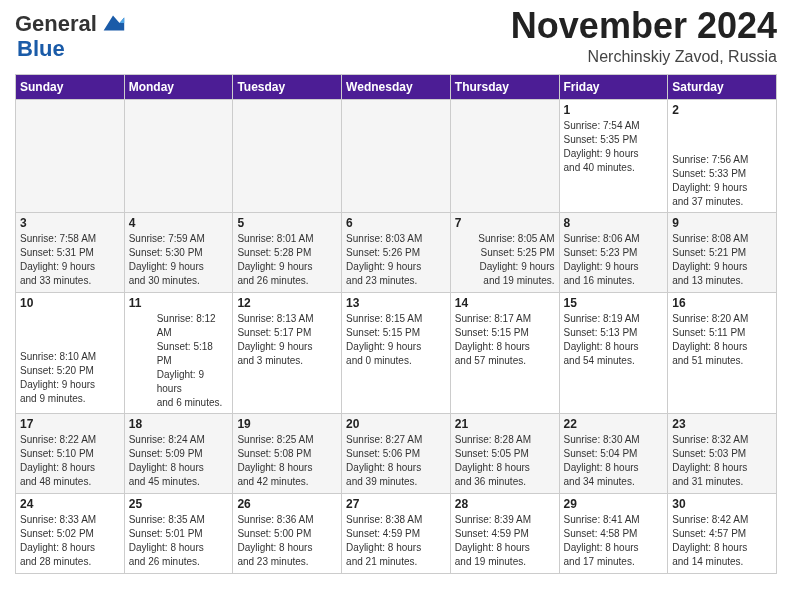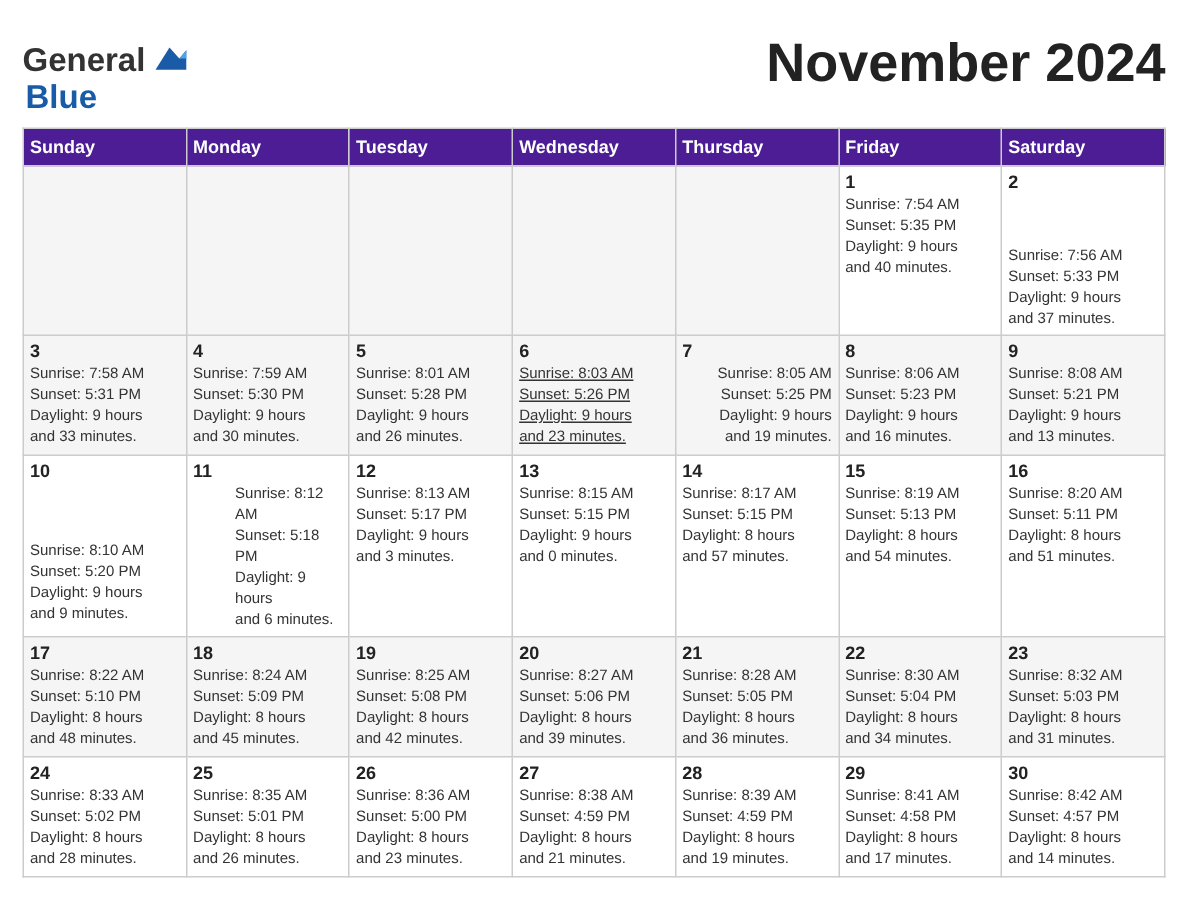--- a/index.html
+++ b/index.html
@@ -5,21 +5,21 @@
     * { margin: 0; padding: 0; box-sizing: border-box; }
     body {
       font-family: Arial, sans-serif;
       background: #fff;
       width: 792px;
       height: 612px;
       overflow: hidden;
     }
     .container {
       width: 792px;
-      padding: 22px 15px 5px 15px;
+      padding: 6px 15px 5px 15px;
     }
     .header-area {
       display: flex;
       align-items: flex-start;
       justify-content: space-between;
       margin-bottom: 8px;
     }
     .logo {
       display: flex;
       align-items: center;
@@ -107,20 +107,21 @@
           <svg class="logo-icon" viewBox="0 0 30 30">
             <polygon points="5,22 15,6 22,14 27,8 27,22" fill="#1a5ba8"></polygon>
             <polygon points="22,14 27,8 27,14" fill="#4da6e8"></polygon>
           </svg>
         </div>
         <span class="logo-text logo-blue" style="margin-left:2px;">Blue</span>
       </div>
     </div>
     <div class="title-block">
       <div class="month-title">November 2024</div>
+      <div class="location-title">Nerchinskiy Zavod, Russia</div>
     </div>
   </div>
 
   <table class="calendar">
     <thead>
       <tr>
         <th>Sunday</th>
         <th>Monday</th>
         <th>Tuesday</th>
         <th>Wednesday</th>
@@ -168,21 +169,21 @@
           </td>
           <td>
             <span class="day-number">5</span>
             <div class="day-info" style="white-space: pre-line;">Sunrise: 8:01 AM
 Sunset: 5:28 PM
 Daylight: 9 hours
 and 26 minutes.</div>
           </td>
           <td>
             <span class="day-number">6</span>
-            <div class="day-info" style="white-space: pre-line; text-decoration: underline;">Sunrise: 8:03 AM
+            <div class="day-info" style="white-space: pre-line;">Sunrise: 8:03 AM
 Sunset: 5:26 PM
 Daylight: 9 hours
 and 23 minutes.</div>
           </td>
           <td>
             <span class="day-number">7</span>
             <div class="day-info" style="white-space: pre-line; text-align: right;">Sunrise: 8:05 AM
 Sunset: 5:25 PM
 Daylight: 9 hours
 and 19 minutes.</div>

